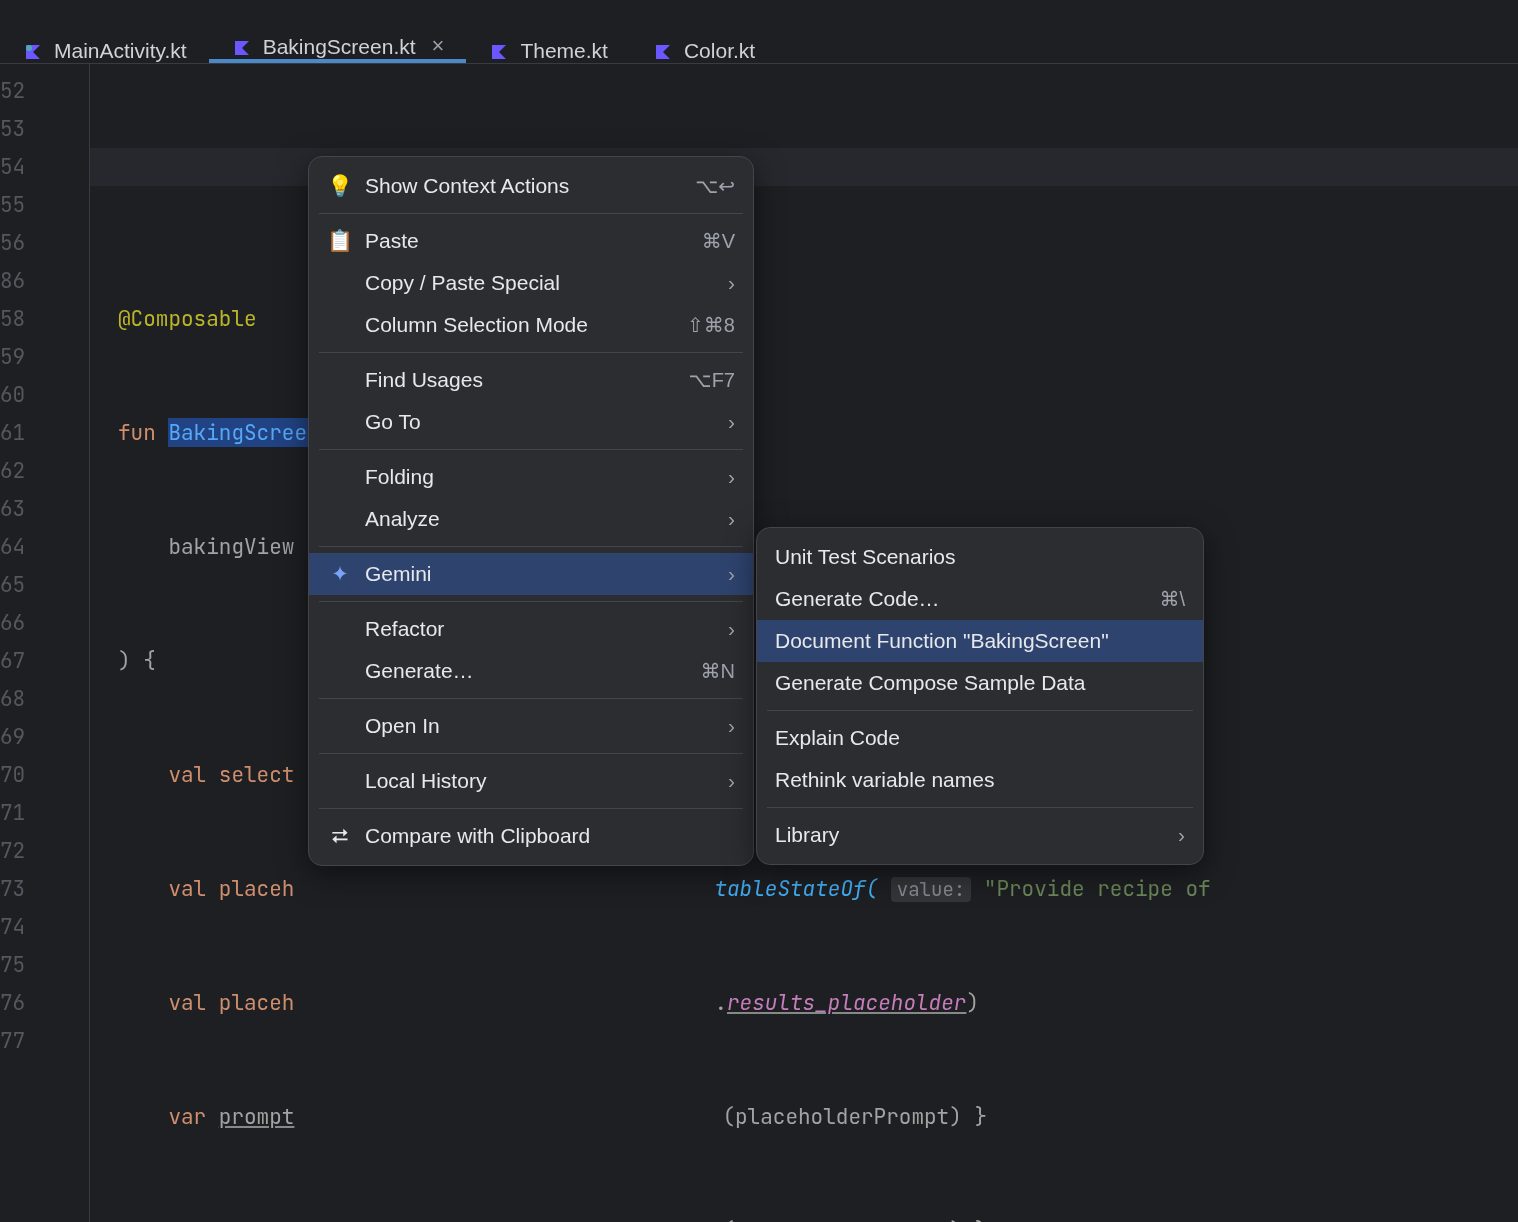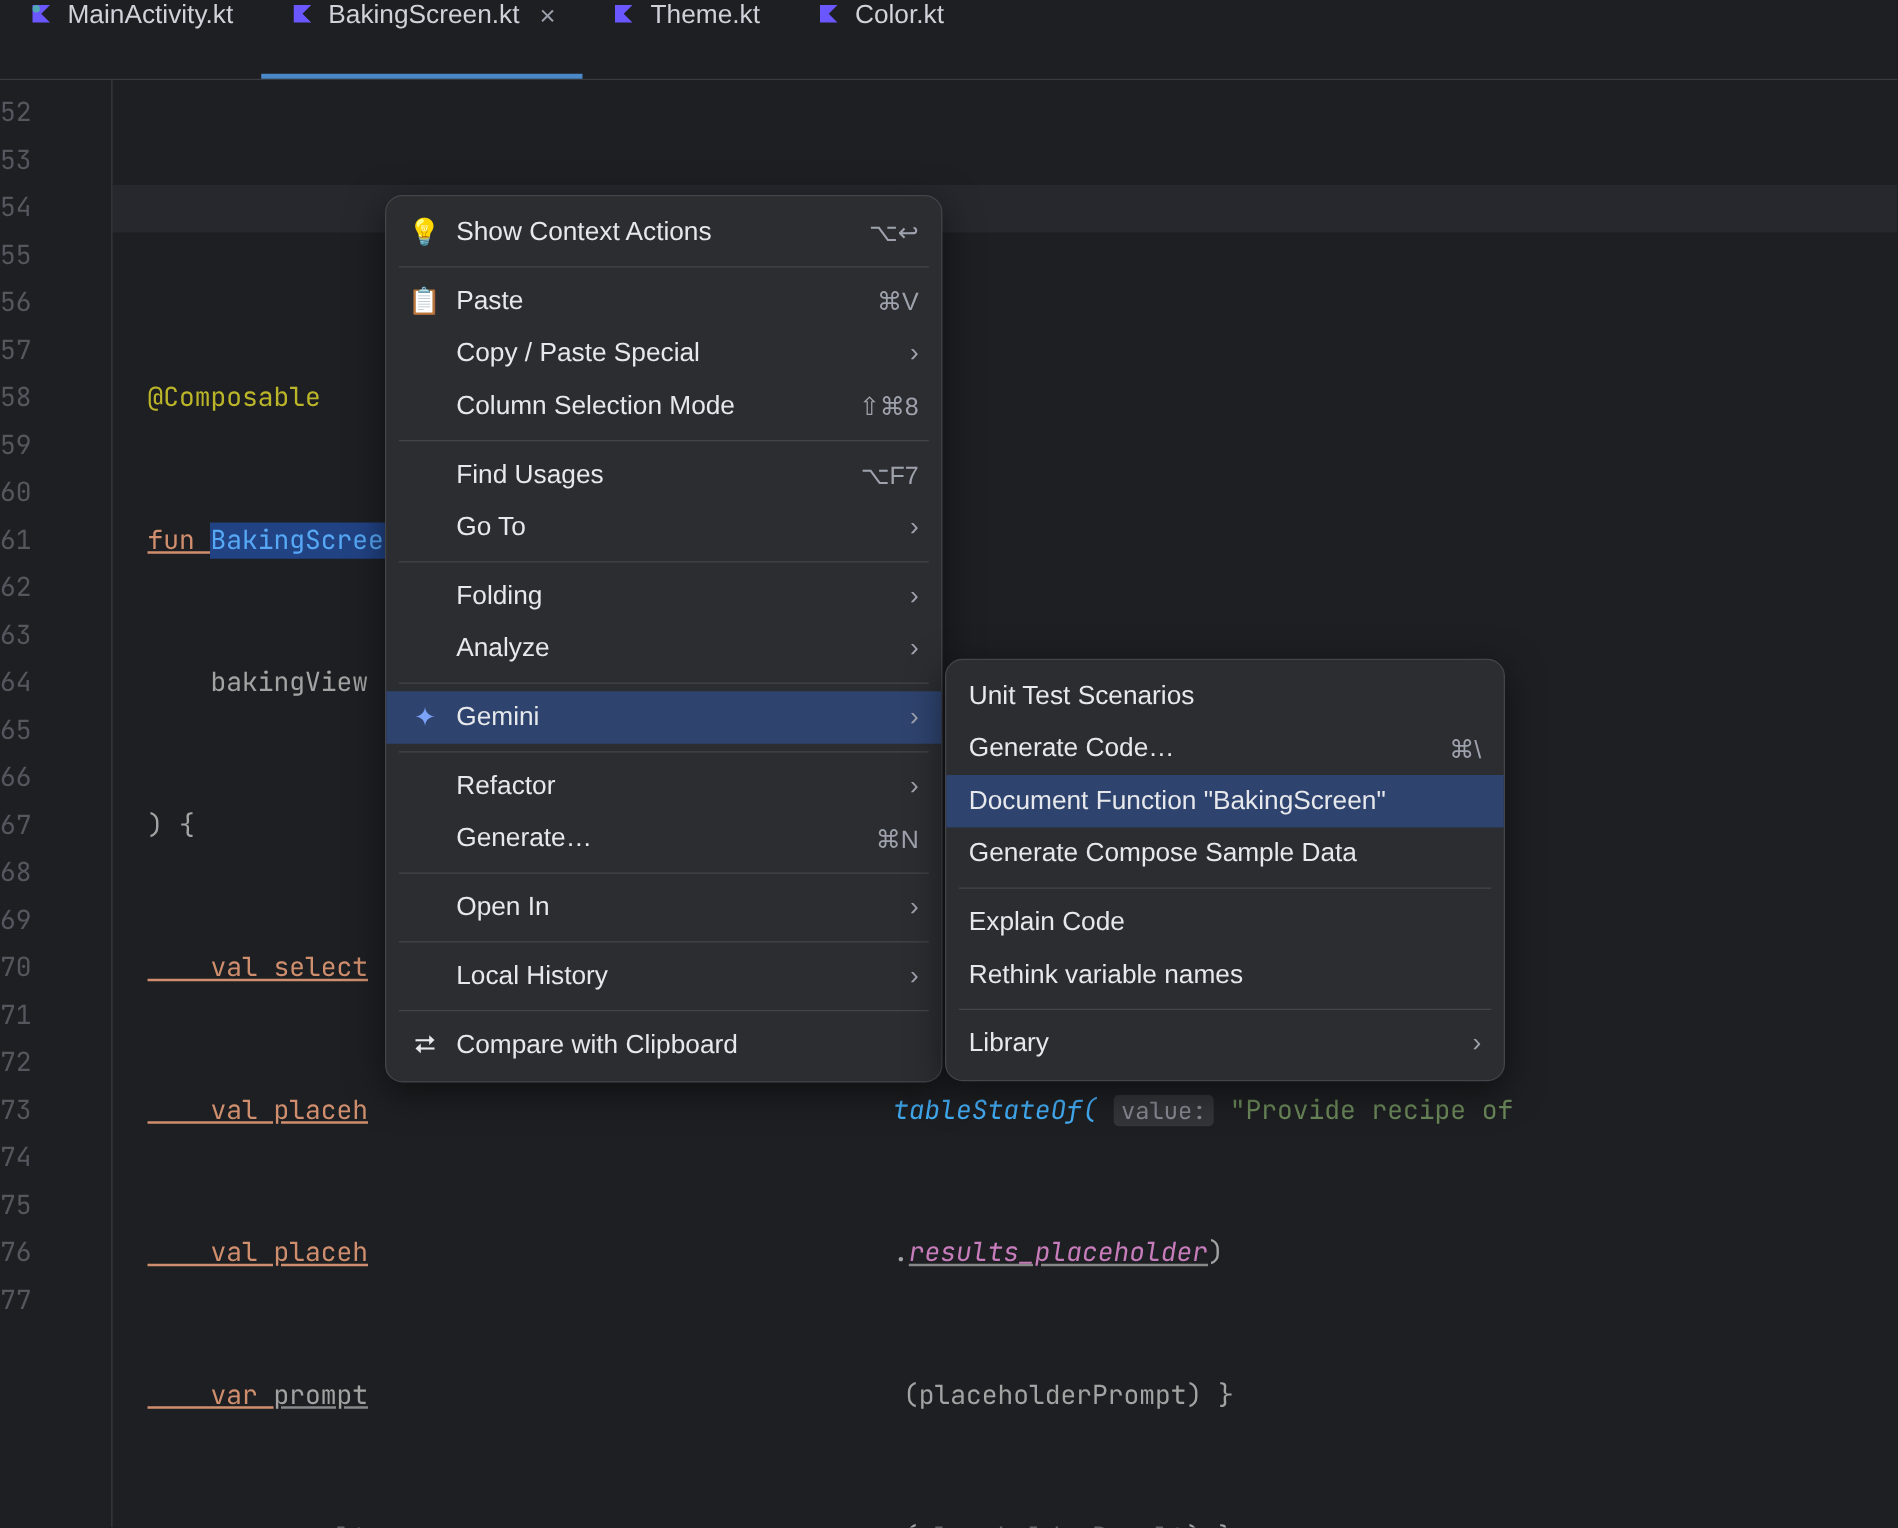--- a/index.html
+++ b/index.html
@@ -18,21 +18,21 @@
     
     .tab-bar {
       display: flex;
       align-items: stretch;
       height: 64px;
       background: #1e1f22;
       border-bottom: 1px solid #393b40;
     }
     .tab {
       display: flex;
-      align-items: flex-start;
+      align-items: flex-end;
       gap: 10px;
       padding: 0 22px;
       color: #cfd2d9;
       cursor: pointer;
       font-size: 21px;
     }
     .tab.active {
       border-bottom: 4px solid #4a88c7;
       background: #1e1f22;
     }
@@ -77,21 +77,21 @@
     .current-line {
       position: absolute;
       left: 0; right: 0;
       height: 38px;
       background: #26282e;
       z-index: -1;
     }
 
     
     .c-ann { color: #bbb529; }
-    .c-kw  { color: #cf8e6d; text-decoration: underline; }
+    .c-kw  { color: #cf8e6d; }
     .c-fn  { color: #56a8f5; }
     .c-id  { color: #a3a3a3; }
     .c-num { color: #2aacb8; }
     .c-str { color: #6a8759; }
     .c-param { color: #43aef6; font-style: italic; font-family: inherit;}
     .c-hint { color: #858891; background: #333539; border-radius:4px; padding:0 6px; font-size:19px;}
     .c-pink { color: #c77dbb; font-style: italic; }
     .c-und { text-decoration: underline; text-decoration-color: #888; }
 
     
@@ -163,21 +163,21 @@
   </div>
 </div>
 
 <div class="editor code-font">
   <div class="gutter">
     <div>52</div>
       <div>53</div>
       <div>54</div>
     <div>55</div>
       <div>56</div>
-      <div>57</div>
+      <div>86</div>
     <div>58</div>
       <div>59</div>
       <div>60</div>
     <div>61</div>
       <div>62</div>
       <div>63</div>
     <div>64</div>
       <div>65</div>
       <div>66</div>
     <div>67</div>

